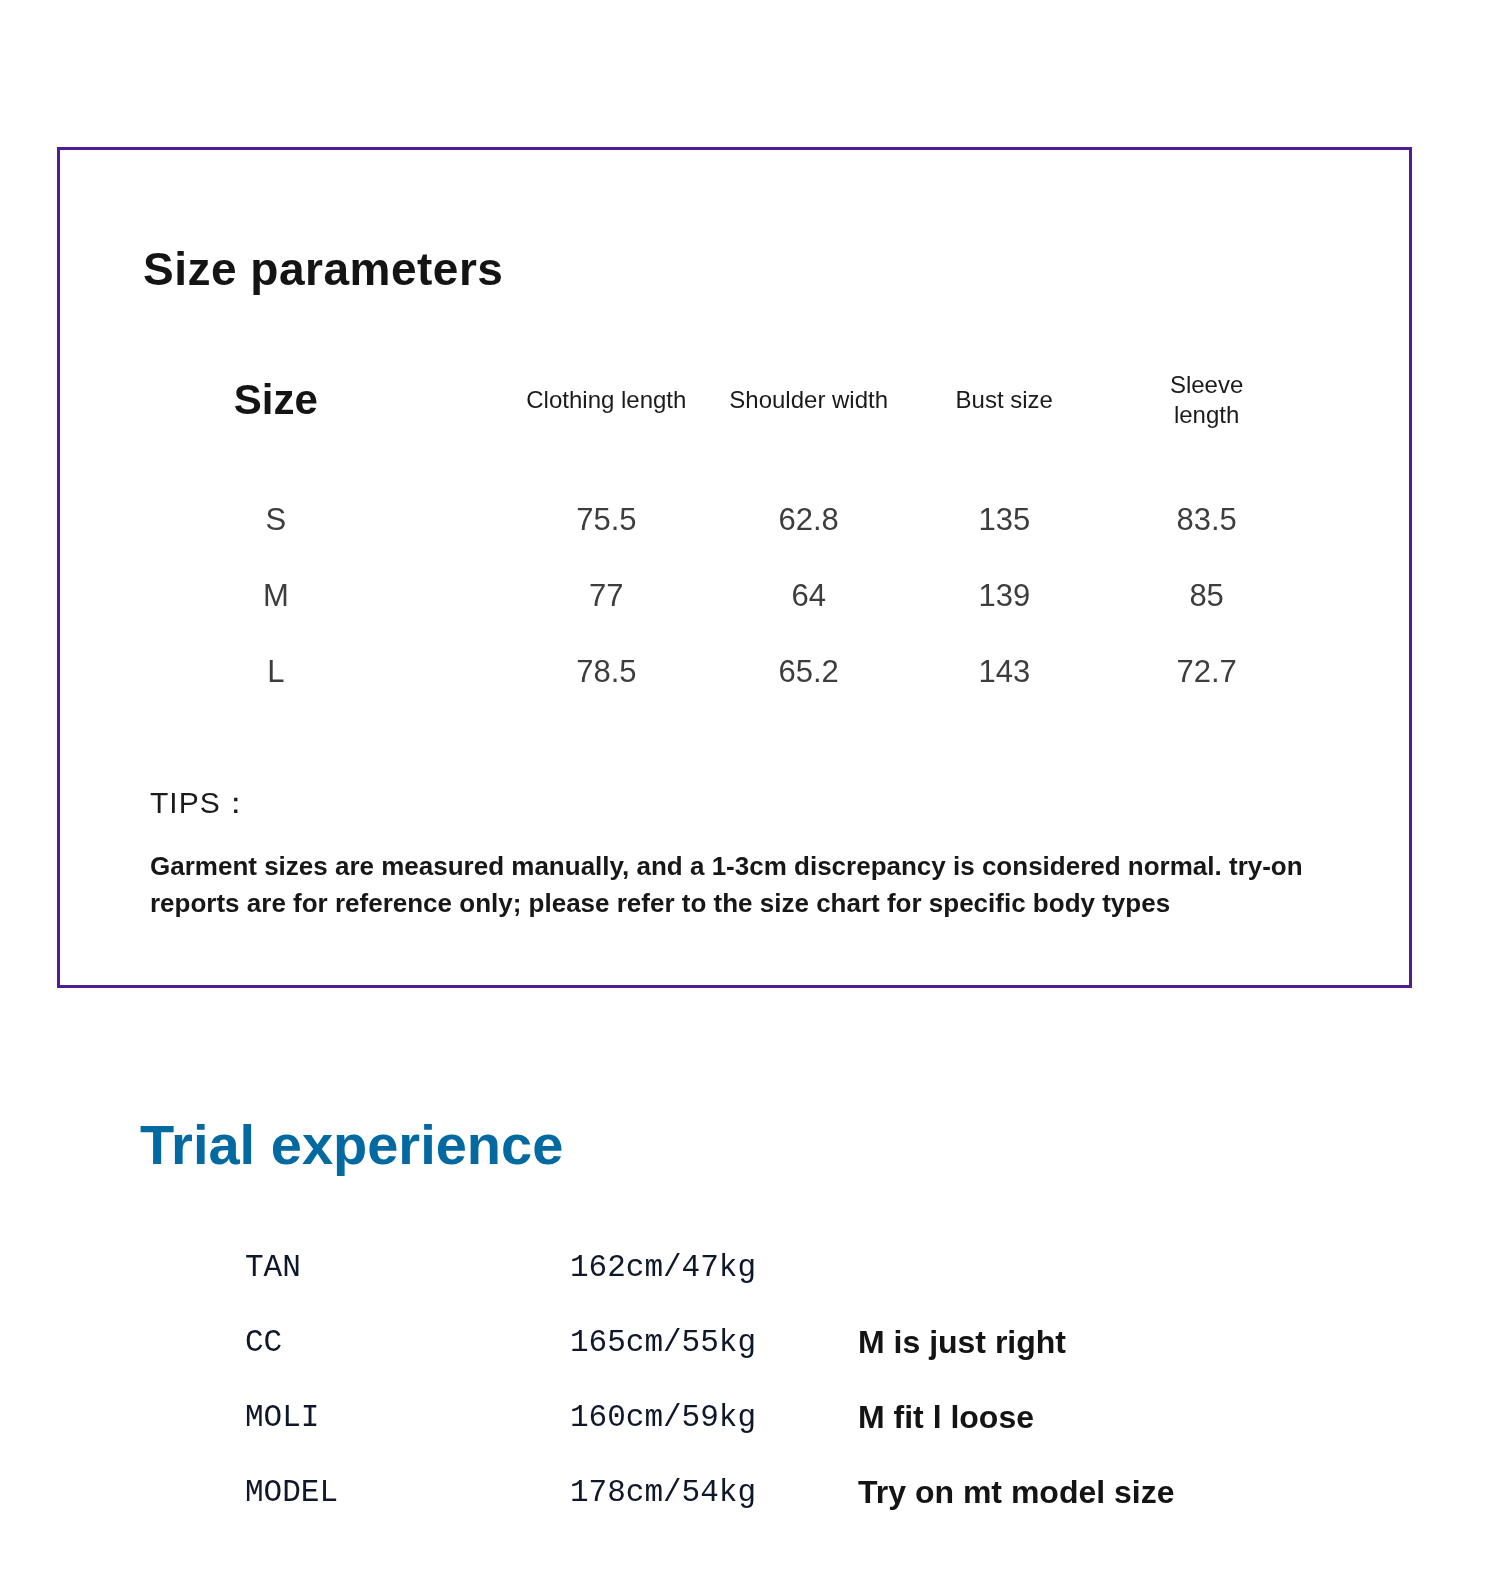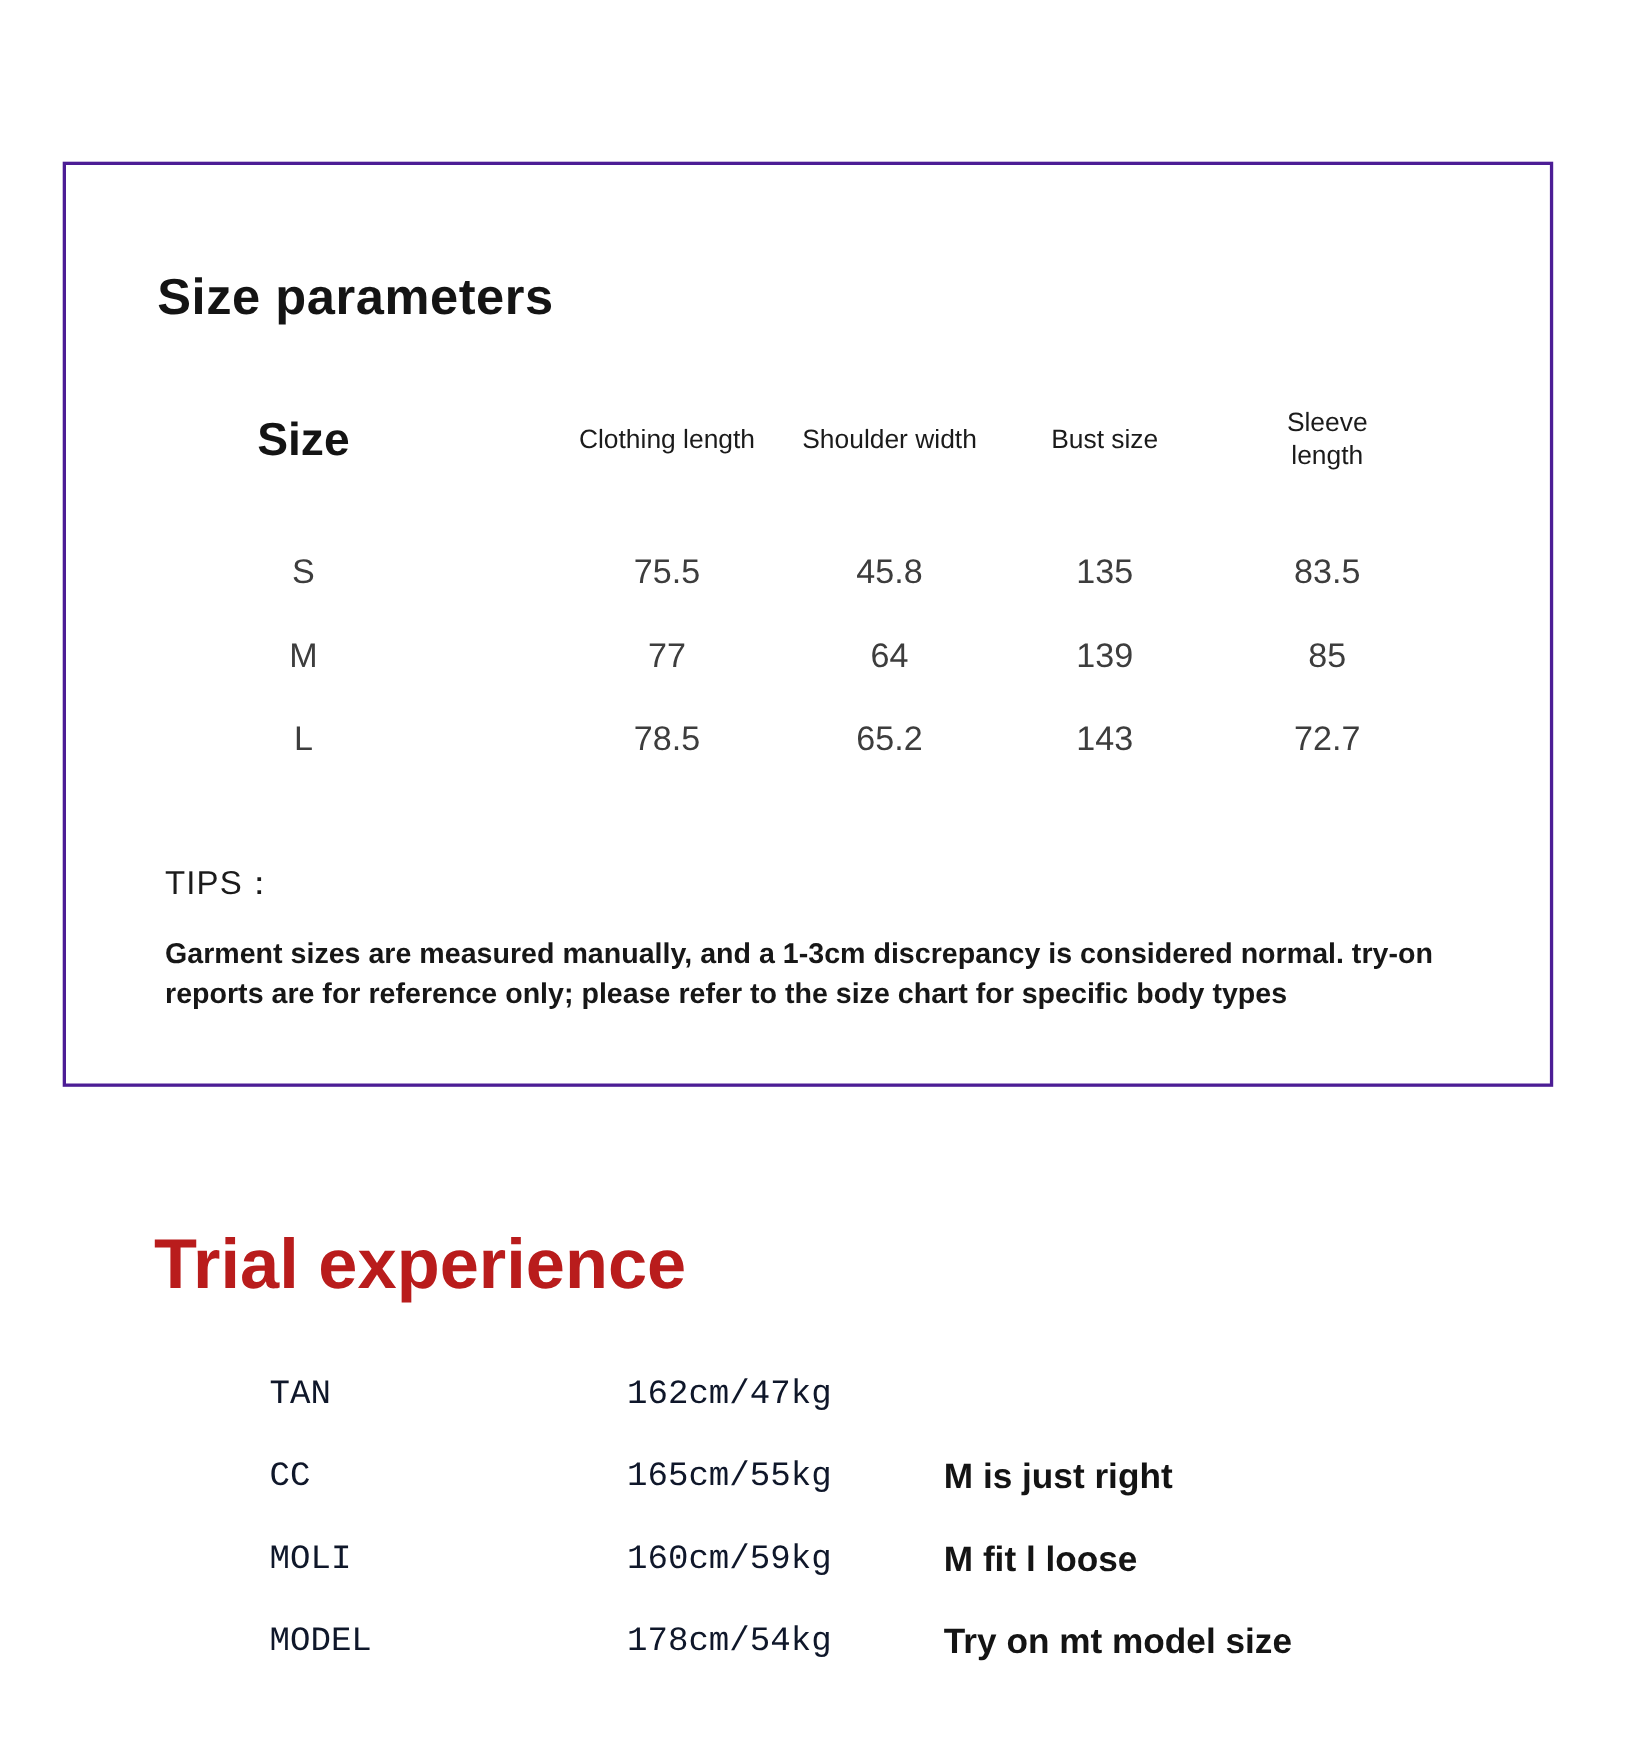--- a/index.html
+++ b/index.html
@@ -78,23 +78,23 @@
     font-size: 26px;
     font-weight: 600;
     line-height: 1.42;
     color: #171717;
   }
 
   
   .trial-title {
     position: absolute;
     left: 140px; top: 1112px;
-    font-size: 64px;
+    font-size: 56px;
     font-weight: 700;
-    color: #b91c1c;
+    color: #0369a1;
   }
   .trial-rows {
     position: absolute;
     left: 245px; top: 1230px;
     width: 1180px;
   }
   .trial-row {
     display: grid;
     grid-template-columns: 325px 288px 1fr;
     align-items: center;
@@ -125,21 +125,21 @@
         <div class="cell size-col-header">Size</div>
         <div class="cell col-header">Clothing length</div>
         <div class="cell col-header">Shoulder width</div>
         <div class="cell col-header">Bust size</div>
         <div class="cell col-header wrap">Sleeve length</div>
       </div>
 
       <div class="srow data-row">
         <div class="cell size-label">S</div>
         <div class="cell num">75.5</div>
-        <div class="cell num">45.8</div>
+        <div class="cell num">62.8</div>
         <div class="cell num">135</div>
         <div class="cell num">83.5</div>
       </div>
 
       <div class="srow data-row">
         <div class="cell size-label">M</div>
         <div class="cell num">77</div>
         <div class="cell num">64</div>
         <div class="cell num">139</div>
         <div class="cell num">85</div>

